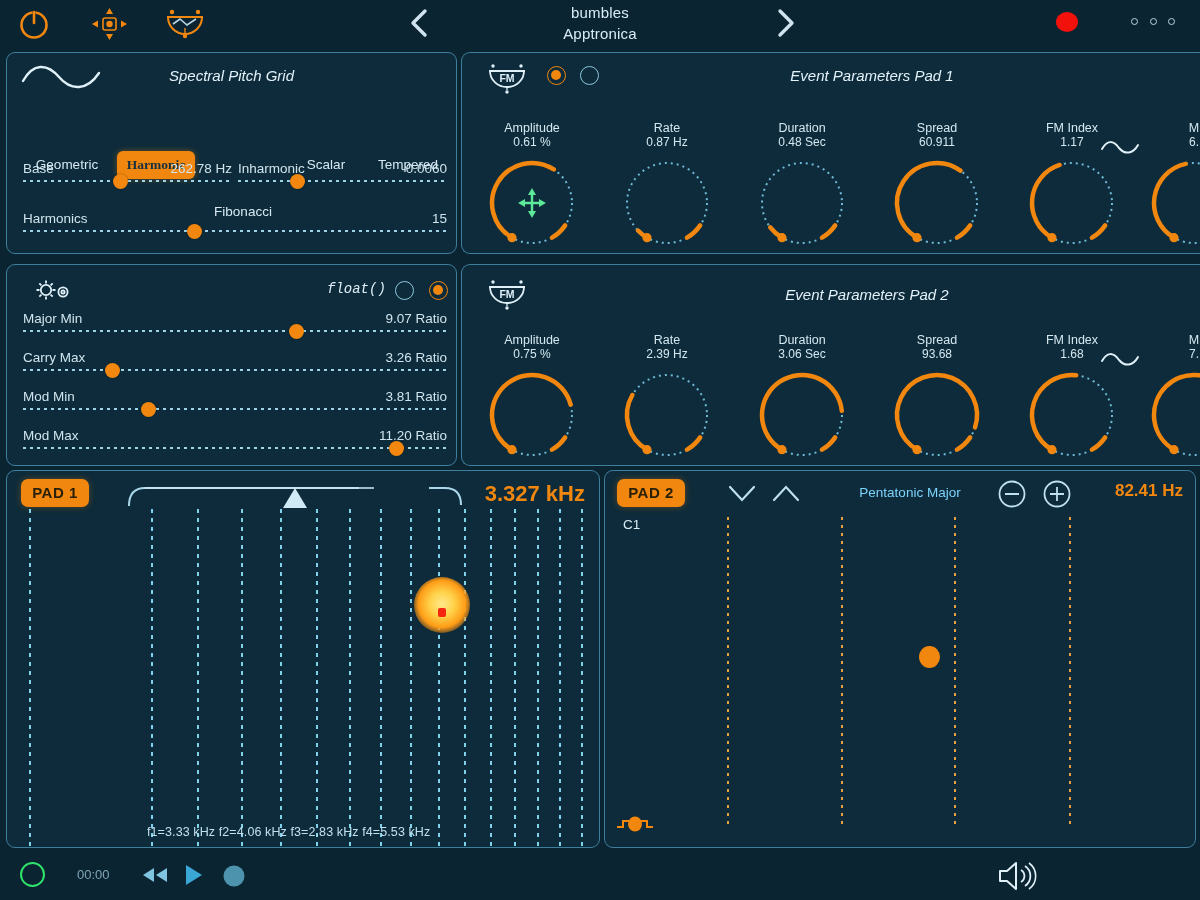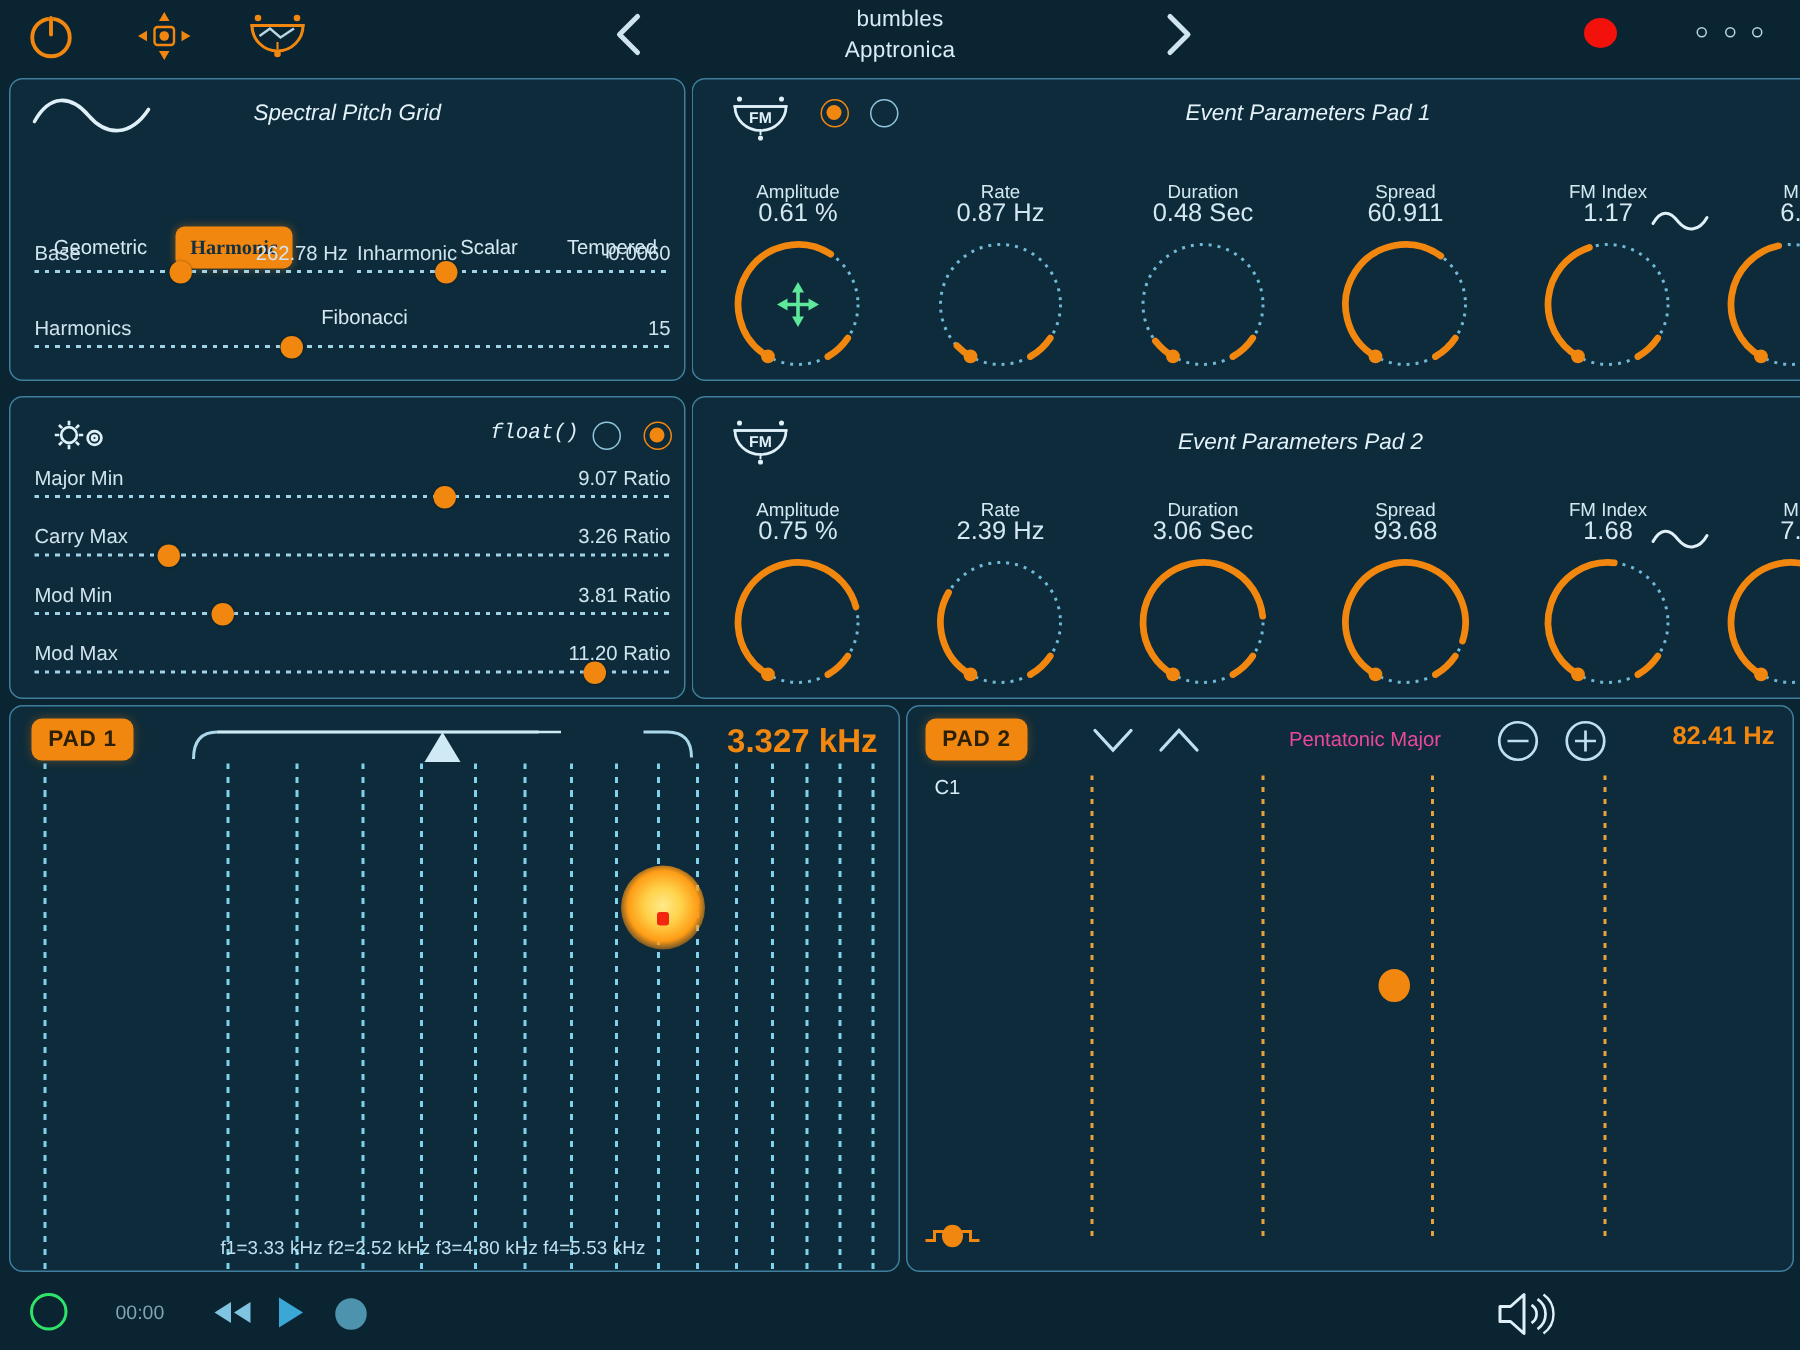--- a/index.html
+++ b/index.html
@@ -53,21 +53,21 @@
   .seg{ position:absolute; left:14px; top:98px; width:430px; height:28px; }
   .seg div{
     position:absolute; top:0; height:28px; line-height:28px; text-align:center;
     font-size:13.5px; color:#d6e9f3; border-radius:6px;
   }
   .seg div.on{ background:#f2870f; color:#143040; font-weight:bold; box-shadow:0 0 6px #f2870f66;font-family:Liberation Serif, serif; }
 
   
   .knobcol{ position:absolute; top:0; width:120px; text-align:center; }
   .kname{ font-size:12.5px; color:#d4e8f2; line-height:14px; }
-  .kval{ font-size:17px; color:#d4e8f2; line-height:14px; }
+  .kval{ font-size:12px; color:#d4e8f2; line-height:14px; }
   .kwrap{ position:relative; width:96px; height:96px; margin:6px auto 0; }
 
   
   .radio{ width:19px;height:19px;border-radius:50%;border:1.6px solid #8fc6dc; position:absolute; }
   .radio.on{ border-color:#f2870f; }
   .radio.on::after{ content:""; position:absolute; left:3px; top:3px; width:10px;height:10px;border-radius:50%; background:#f2870f; }
 
   
   .padbtn{
     position:absolute; background:#f2870f; border-radius:7px;
@@ -496,38 +496,38 @@
         <div class="vline blue" style="left: 457px;"></div>
         <div class="vline blue" style="left: 483px;"></div>
         <div class="vline blue" style="left: 507px;"></div>
         <div class="vline blue" style="left: 530px;"></div>
         <div class="vline blue" style="left: 552px;"></div>
         <div class="vline blue" style="left: 574px;"></div>
       </div>
 
     <div class="particle" style="left: 407px; top: 106px; transform: none;"></div>
 
-    <div class="freqlabels">f1=3.33 kHz  f2=2.52 kHz  f3=4.80 kHz  f4=5.53 kHz</div>
+    <div class="freqlabels">f1=3.33 kHz  f2=4.06 kHz  f3=2.83 kHz  f4=5.53 kHz</div>
   </div>
 
   <div class="panel" style="left:604px; top:470px; width:592px; height:378px; overflow:hidden;">
     <div class="padbtn" style="left:12px; top:8px; width:68px; height:28px; line-height:28px;">PAD 2</div>
 
     <div style="position:absolute;left:120px;top:8px;">
       <svg width="34" height="28" viewBox="0 0 34 28">
           <path d="M5 8 L17 21 L29 8" fill="none" stroke="#bfe0ef" stroke-width="2.2" stroke-linecap="round"></path>
         </svg>
     </div>
     <div style="position:absolute;left:164px;top:8px;">
       <svg width="34" height="28" viewBox="0 0 34 28">
           <path d="M5 21 L17 8 L29 21" fill="none" stroke="#bfe0ef" stroke-width="2.2" stroke-linecap="round"></path>
         </svg>
     </div>
 
-    <div style="position:absolute;left:208px;top:14px;width:194px;text-align:center;font-size:13.5px;color:#ec4899;">Pentatonic Major</div>
+    <div style="position:absolute;left:208px;top:14px;width:194px;text-align:center;font-size:13.5px;color:#7dd3fc;">Pentatonic Major</div>
 
     <div style="position:absolute;left:392px;top:8px;">
       <svg width="30" height="30" viewBox="0 0 30 30">
           <circle cx="15" cy="15" r="12.5" fill="none" stroke="#bfe0ef" stroke-width="1.8"></circle>
           <line x1="8" y1="15" x2="22" y2="15" stroke="#bfe0ef" stroke-width="1.8"></line>
         </svg>
     </div>
     <div style="position:absolute;left:437px;top:8px;">
       <svg width="30" height="30" viewBox="0 0 30 30">
           <circle cx="15" cy="15" r="12.5" fill="none" stroke="#bfe0ef" stroke-width="1.8"></circle>

